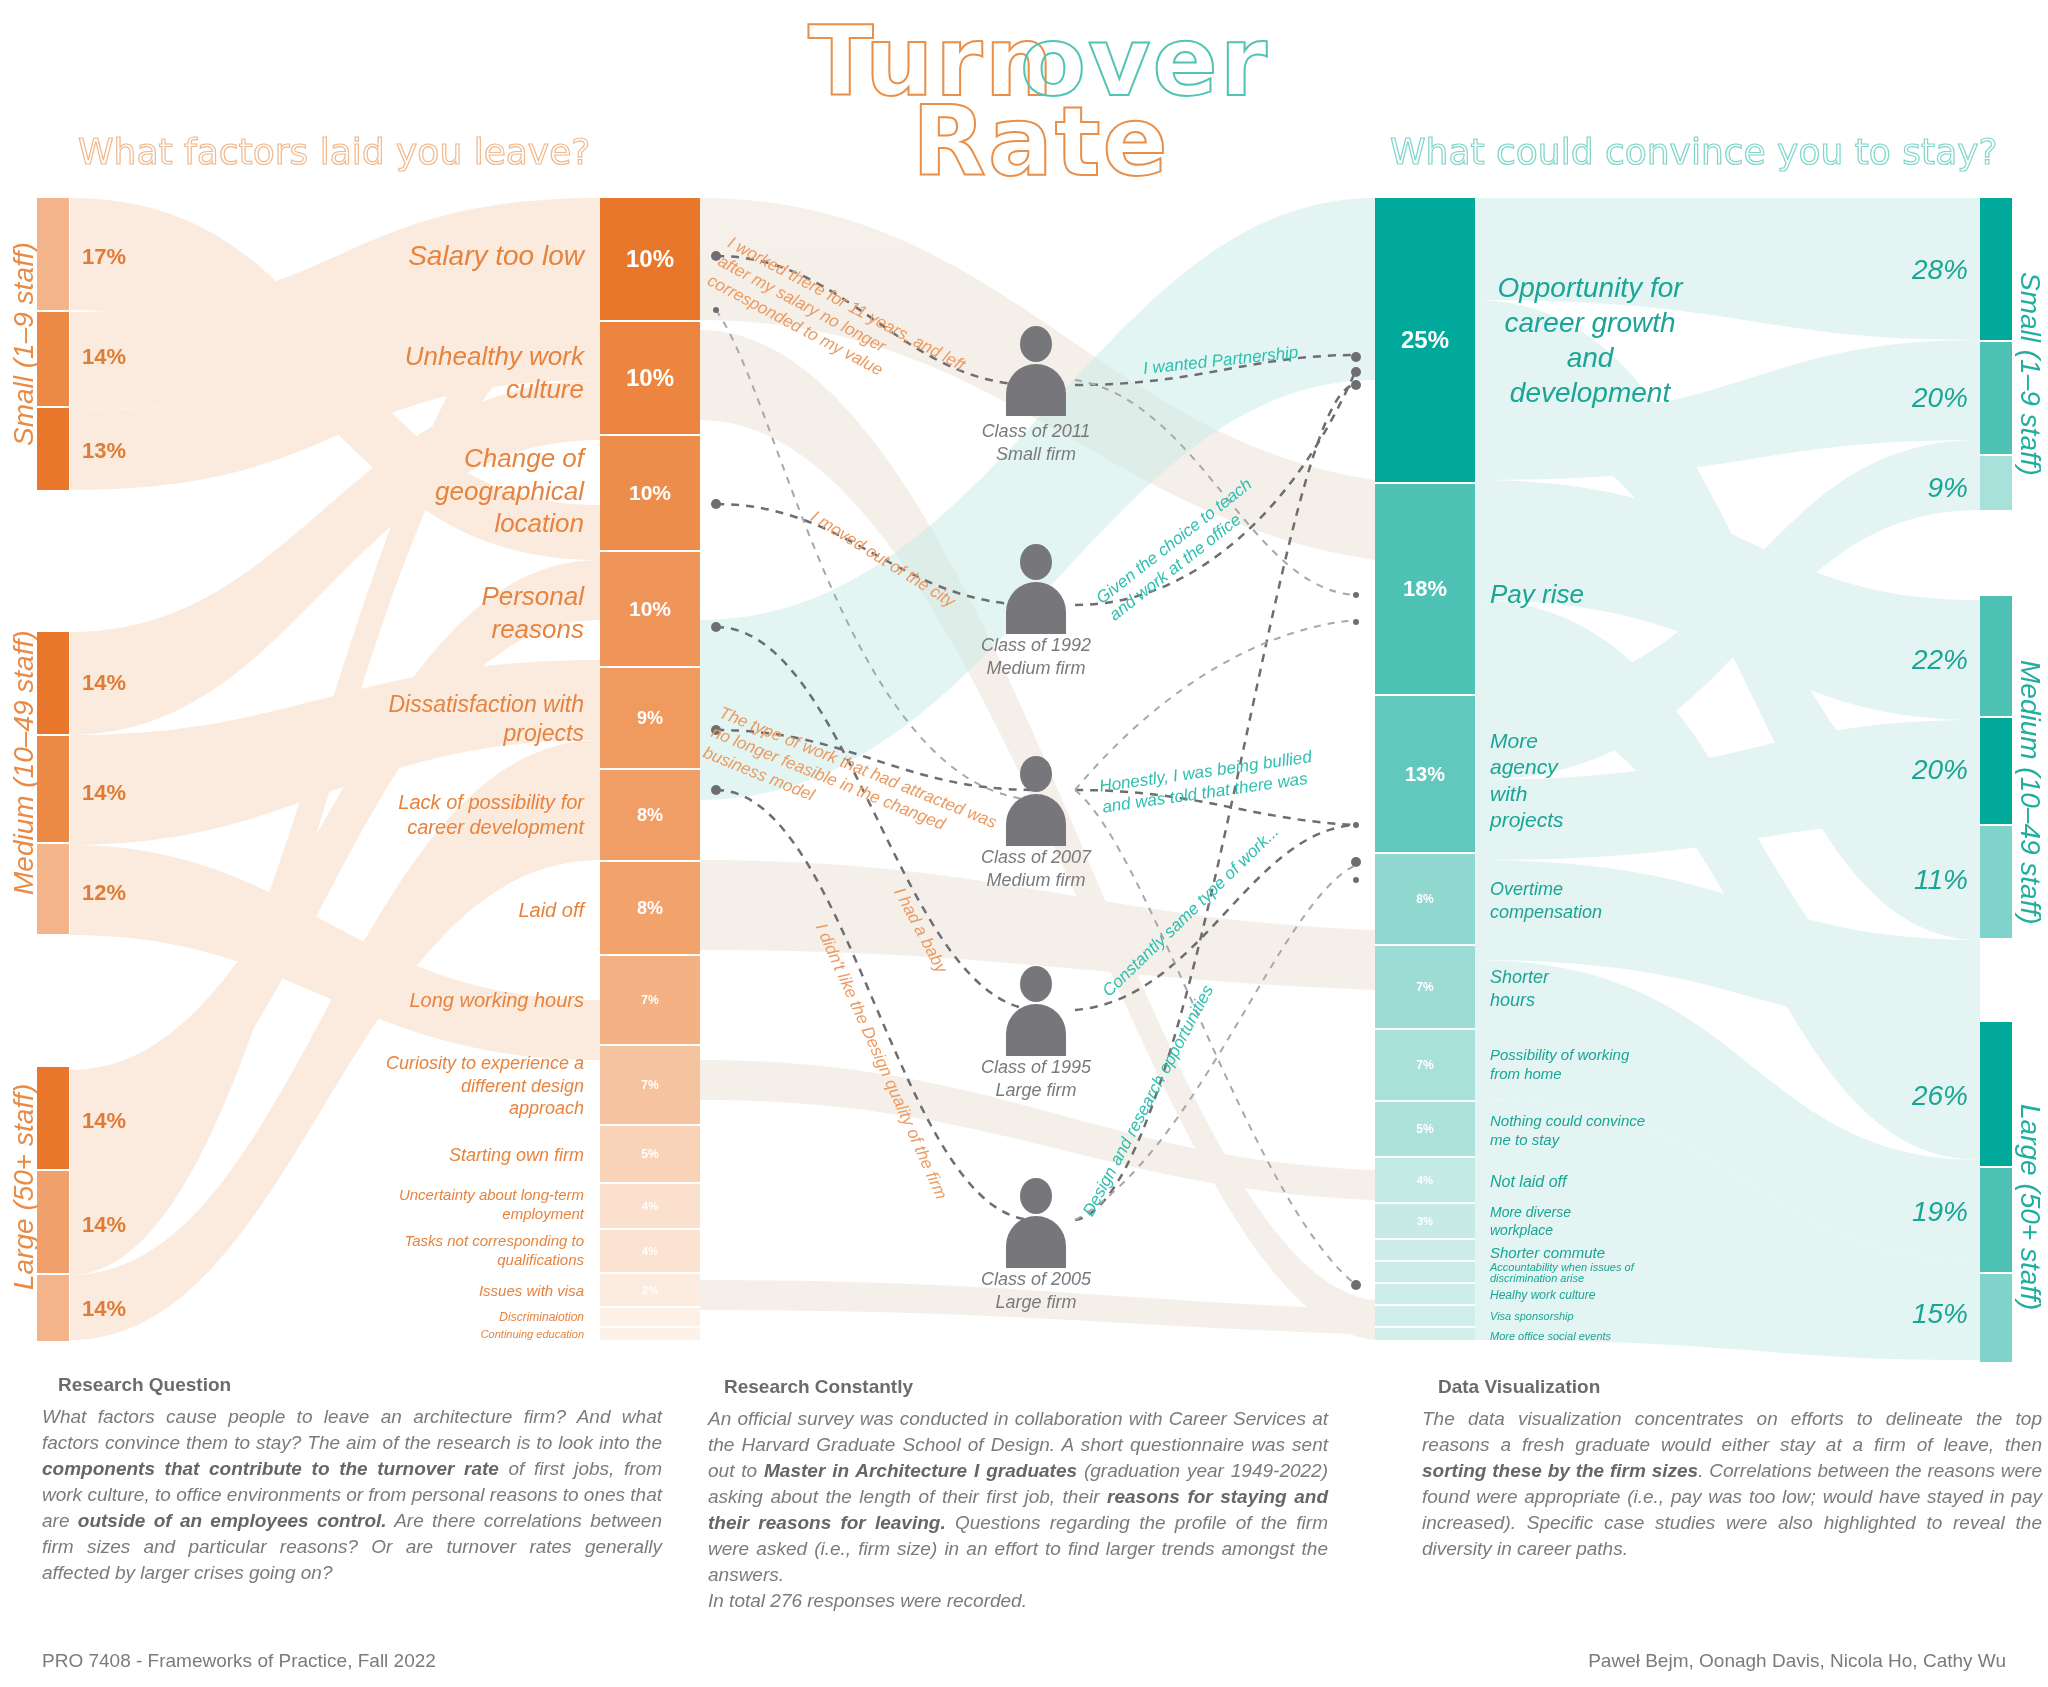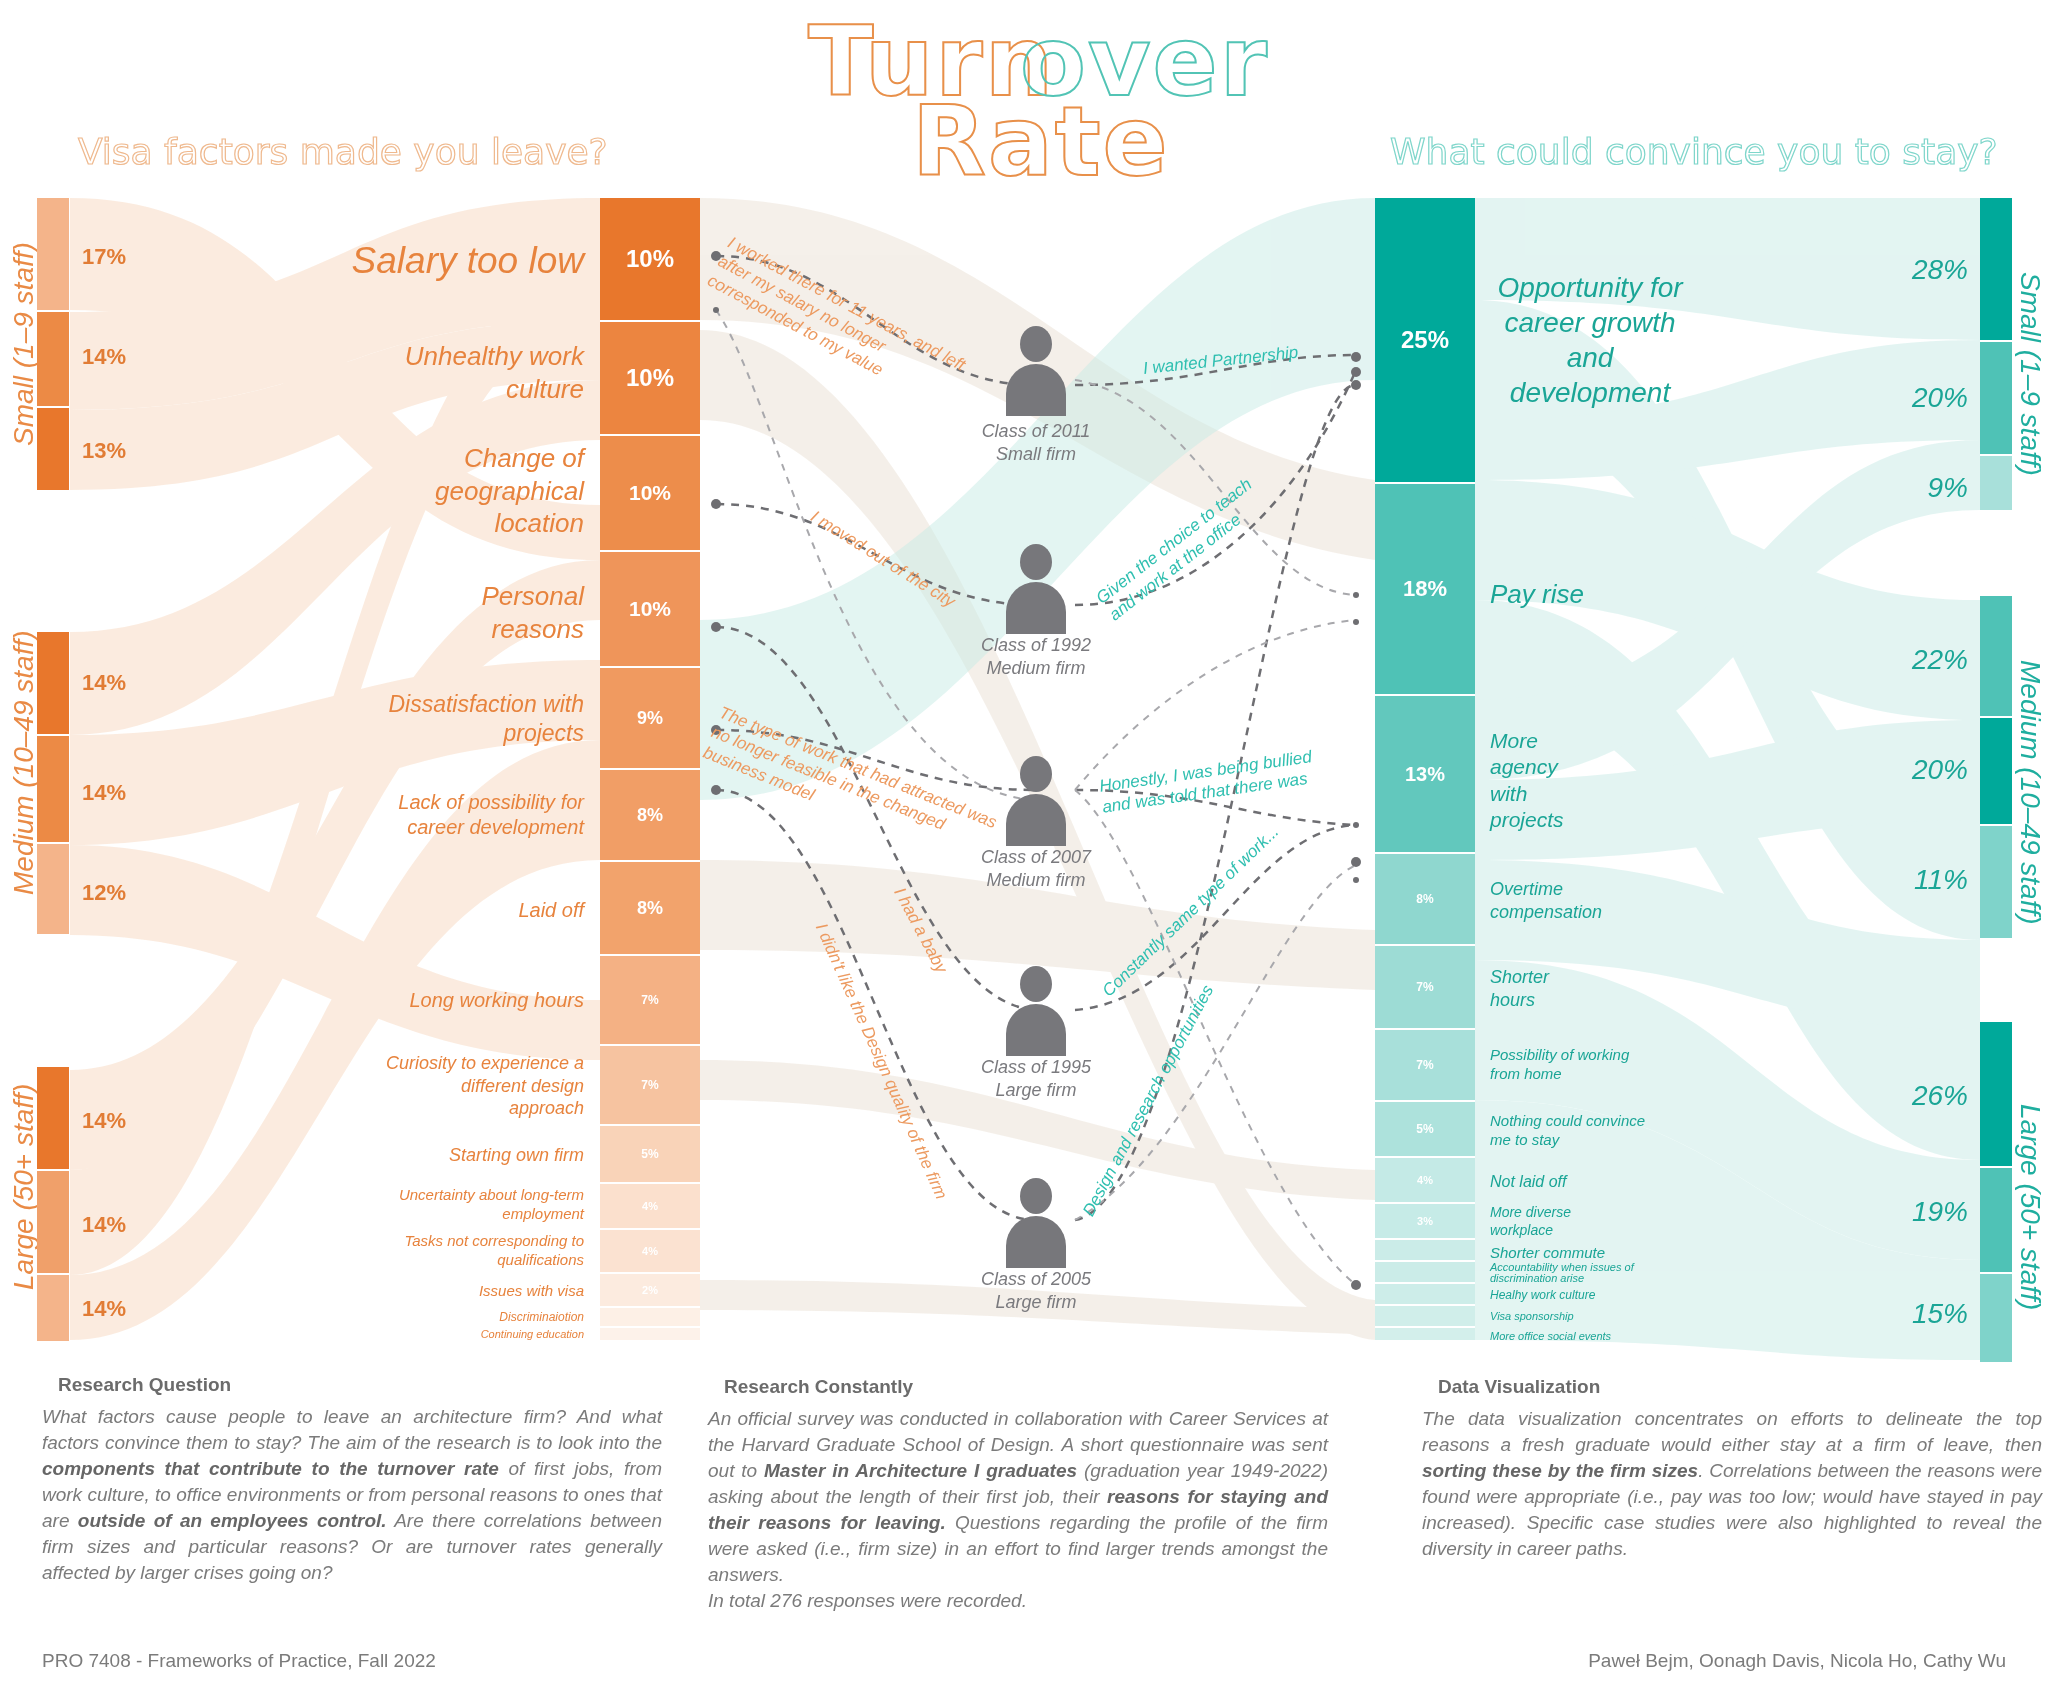--- a/index.html
+++ b/index.html
@@ -103,21 +103,21 @@
       <circle cx="1356" cy="862" r="5"></circle>
       <circle cx="1356" cy="880" r="3"></circle>
     <circle cx="1356" cy="1285" r="5"></circle>
   </g>
 </svg>
 
 <div class="title-word title-or" style="left:808px; top:14px;">Turn</div>
 <div class="title-word title-tl" style="left:1020px; top:14px;">over</div>
 <div class="title-word title-or" style="left:912px; top:94px;">Rate</div>
 
-<div class="question q-left" style="left:78px; top:134px;">Visa factors made you leave?</div>
+<div class="question q-left" style="left:78px; top:134px;">What factors laid you leave?</div>
 <div class="question q-right" style="left:1390px; top:134px;">What could convince you to stay?</div>
 
 <div>
   <div class="vlabel left" style="left:8px; top:446px;">Small (1–9 staff)</div>
   <div class="seg" style="left:37px; top:198px; width:32px; height:114px; background:#f4b48a;"></div>
   <div class="seg" style="left:37px; top:312px; width:32px; height:96px; background:#ec8a45;"></div>
   <div class="seg" style="left:37px; top:408px; width:32px; height:84px; background:#e8772c;"></div>
   <div class="segpct" style="left:82px; top:244px;">17%</div>
   <div class="segpct" style="left:82px; top:344px;">14%</div>
   <div class="segpct" style="left:82px; top:438px;">13%</div>
@@ -149,21 +149,21 @@
   <div class="reason-bar" style="left:600px; top:862px; width:100px; height:94px; background:#f2a36c; font-size:18px;">8%</div>
   <div class="reason-bar" style="left:600px; top:956px; width:100px; height:90px; background:#f4b184; font-size:12px;">7%</div>
   <div class="reason-bar" style="left:600px; top:1046px; width:100px; height:80px; background:#f6c3a0; font-size:12px;">7%</div>
   <div class="reason-bar" style="left:600px; top:1126px; width:100px; height:58px; background:#f9d3b8; font-size:12px;">5%</div>
   <div class="reason-bar" style="left:600px; top:1184px; width:100px; height:46px; background:#fbe0cd; font-size:11px;">4%</div>
   <div class="reason-bar" style="left:600px; top:1230px; width:100px; height:44px; background:#fbe2d1; font-size:11px;">4%</div>
   <div class="reason-bar" style="left:600px; top:1274px; width:100px; height:34px; background:#fcebdf; font-size:11px;">2%</div>
   <div class="reason-bar" style="left:600px; top:1308px; width:100px; height:20px; background:#fdf0e6;"></div>
   <div class="reason-bar" style="left:600px; top:1328px; width:100px; height:14px; background:#fdf2ea;"></div>
 
-  <div class="reason-label" style="right:1464px; top:238px; width:240px; font-size:37px;">Salary too low</div>
+  <div class="reason-label" style="right:1464px; top:238px; width:240px; font-size:28px;">Salary too low</div>
   <div class="reason-label" style="right:1464px; top:340px; width:200px; font-size:26px;">Unhealthy work culture</div>
   <div class="reason-label" style="right:1464px; top:442px; width:190px; font-size:26px;">Change of geographical location</div>
   <div class="reason-label" style="right:1464px; top:580px; width:140px; font-size:26px;">Personal reasons</div>
   <div class="reason-label" style="right:1464px; top:690px; width:200px; font-size:23px;">Dissatisfaction with projects</div>
   <div class="reason-label" style="right:1464px; top:790px; width:240px; font-size:20px;">Lack of possibility for career development</div>
   <div class="reason-label" style="right:1464px; top:898px; width:200px; font-size:20px;">Laid off</div>
   <div class="reason-label" style="right:1464px; top:988px; width:240px; font-size:20px;">Long working hours</div>
   <div class="reason-label" style="right:1464px; top:1052px; width:200px; font-size:18px;">Curiosity to experience a different design approach</div>
   <div class="reason-label" style="right:1464px; top:1144px; width:240px; font-size:18px;">Starting own firm</div>
   <div class="reason-label" style="right:1464px; top:1186px; width:200px; font-size:15px;">Uncertainty about long-term employment</div>

